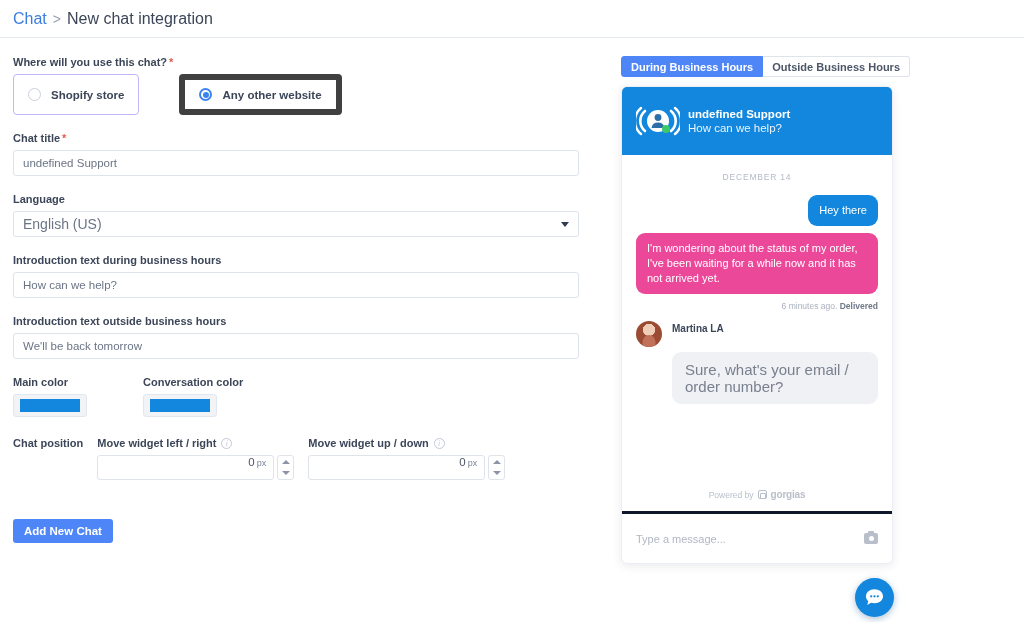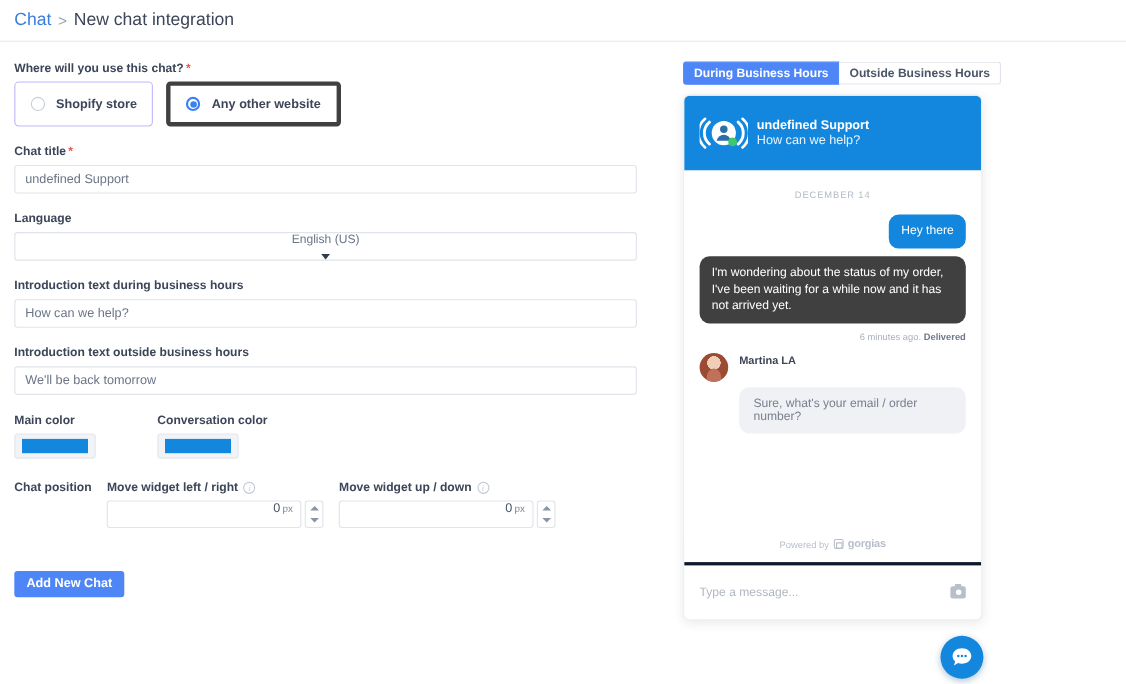--- a/index.html
+++ b/index.html
@@ -38,21 +38,21 @@
   .req { color: #e8594a; margin-left: 2px; font-size: 11px; }
 
   
   .radio-row { display: flex; gap: 12px; margin-bottom: 17px; }
   .radio-card {
     border: 1px solid #c4b5fd; border-radius: 4px;
     height: 41px; display: flex; align-items: center;
     padding: 0 14px; background: #fff; cursor: pointer;
     min-width: 104px;
   }
-  .radio-card.selected { border: 4px solid #404040; }
+  .radio-card.selected { border: 6px solid #404040; margin-left: 28px; }
   .radio-dot {
     width: 13px; height: 13px; border-radius: 50%;
     border: 1px solid #c9cfdb; margin-right: 10px;
     flex: none; background: #fff;
     display: flex; align-items: center; justify-content: center;
   }
   .radio-dot.on { border: 2px solid #3b82f0; }
   .radio-dot.on::after {
     content: ""; width: 6px; height: 6px;
     border-radius: 50%; background: #3b82f0;
@@ -63,23 +63,23 @@
   .text-input {
     width: 566px; height: 26px;
     border: 1px solid #dfe3ea; border-radius: 3px;
     background: #fff; font-size: 11.5px; color: #6b7586;
     padding: 0 9px; display: flex; align-items: center;
     margin-bottom: 17px;
   }
   .select-input {
     width: 566px; height: 26px;
     border: 1px solid #dfe3ea; border-radius: 3px;
-    background: #fff; font-size: 11px; color: #6b7586;
+    background: #fff; font-size: 14px; color: #6b7586;
     padding: 0 9px; display: flex; align-items: center;
-    justify-content: space-between; margin-bottom: 17px; cursor: pointer; flex-direction: column;
+    justify-content: space-between; margin-bottom: 17px; cursor: pointer;
   }
   .caret {
     width: 0; height: 0;
     border-left: 4px solid transparent;
     border-right: 4px solid transparent;
     border-top: 5px solid #2f3b52;
   }
 
   
   .color-row { display: flex; margin-bottom: 20px; }
@@ -207,21 +207,21 @@
     transform: translateX(-50%);
     width: 13px; height: 16px; border-radius: 50% 50% 0 0;
     background: #c1705a;
   }
   .agent-name {
     font-size: 10px; font-weight: bold; color: #3c4658;
     margin-left: 10px; margin-top: 2px;
   }
   .bubble-agent {
     background: #f0f1f4; color: #787f8e;
-    font-size: 11px; border-radius: 9px;
+    font-size: 15px; border-radius: 9px;
     padding: 9px 13px; margin-left: 36px; margin-top: 5px;
     display: inline-block;
   }
   .powered {
     text-align: center; font-size: 8.5px;
     color: #b9bfca; padding-bottom: 11px;
     display: flex; align-items: center; justify-content: center; gap: 4px;
   }
   .g-mark {
     width: 9px; height: 9px; border: 1.4px solid #b9bfca;
@@ -393,21 +393,21 @@
         </div>
       </div>
 
       <div class="w-body">
         <div class="date-sep">DECEMBER 14</div>
 
         <div class="msg-row right">
           <div class="bubble-user" style="background: rgb(19, 135, 221);">Hey there</div>
         </div>
         <div class="msg-row right">
-          <div class="bubble-user" style="background: #404040;">I'm wondering about the status of my order, I've been waiting for a while now and it has not arrived yet.</div>
+          <div class="bubble-user" style="background: #ec4899;">I'm wondering about the status of my order, I've been waiting for a while now and it has not arrived yet.</div>
         </div>
         <div class="delivered">
           <span>6 minutes ago.</span>
           <b>Delivered</b>
         </div>
 
         <div class="agent-row">
           <div class="agent-avatar"></div>
           <div class="agent-name">Martina LA</div>
         </div>

